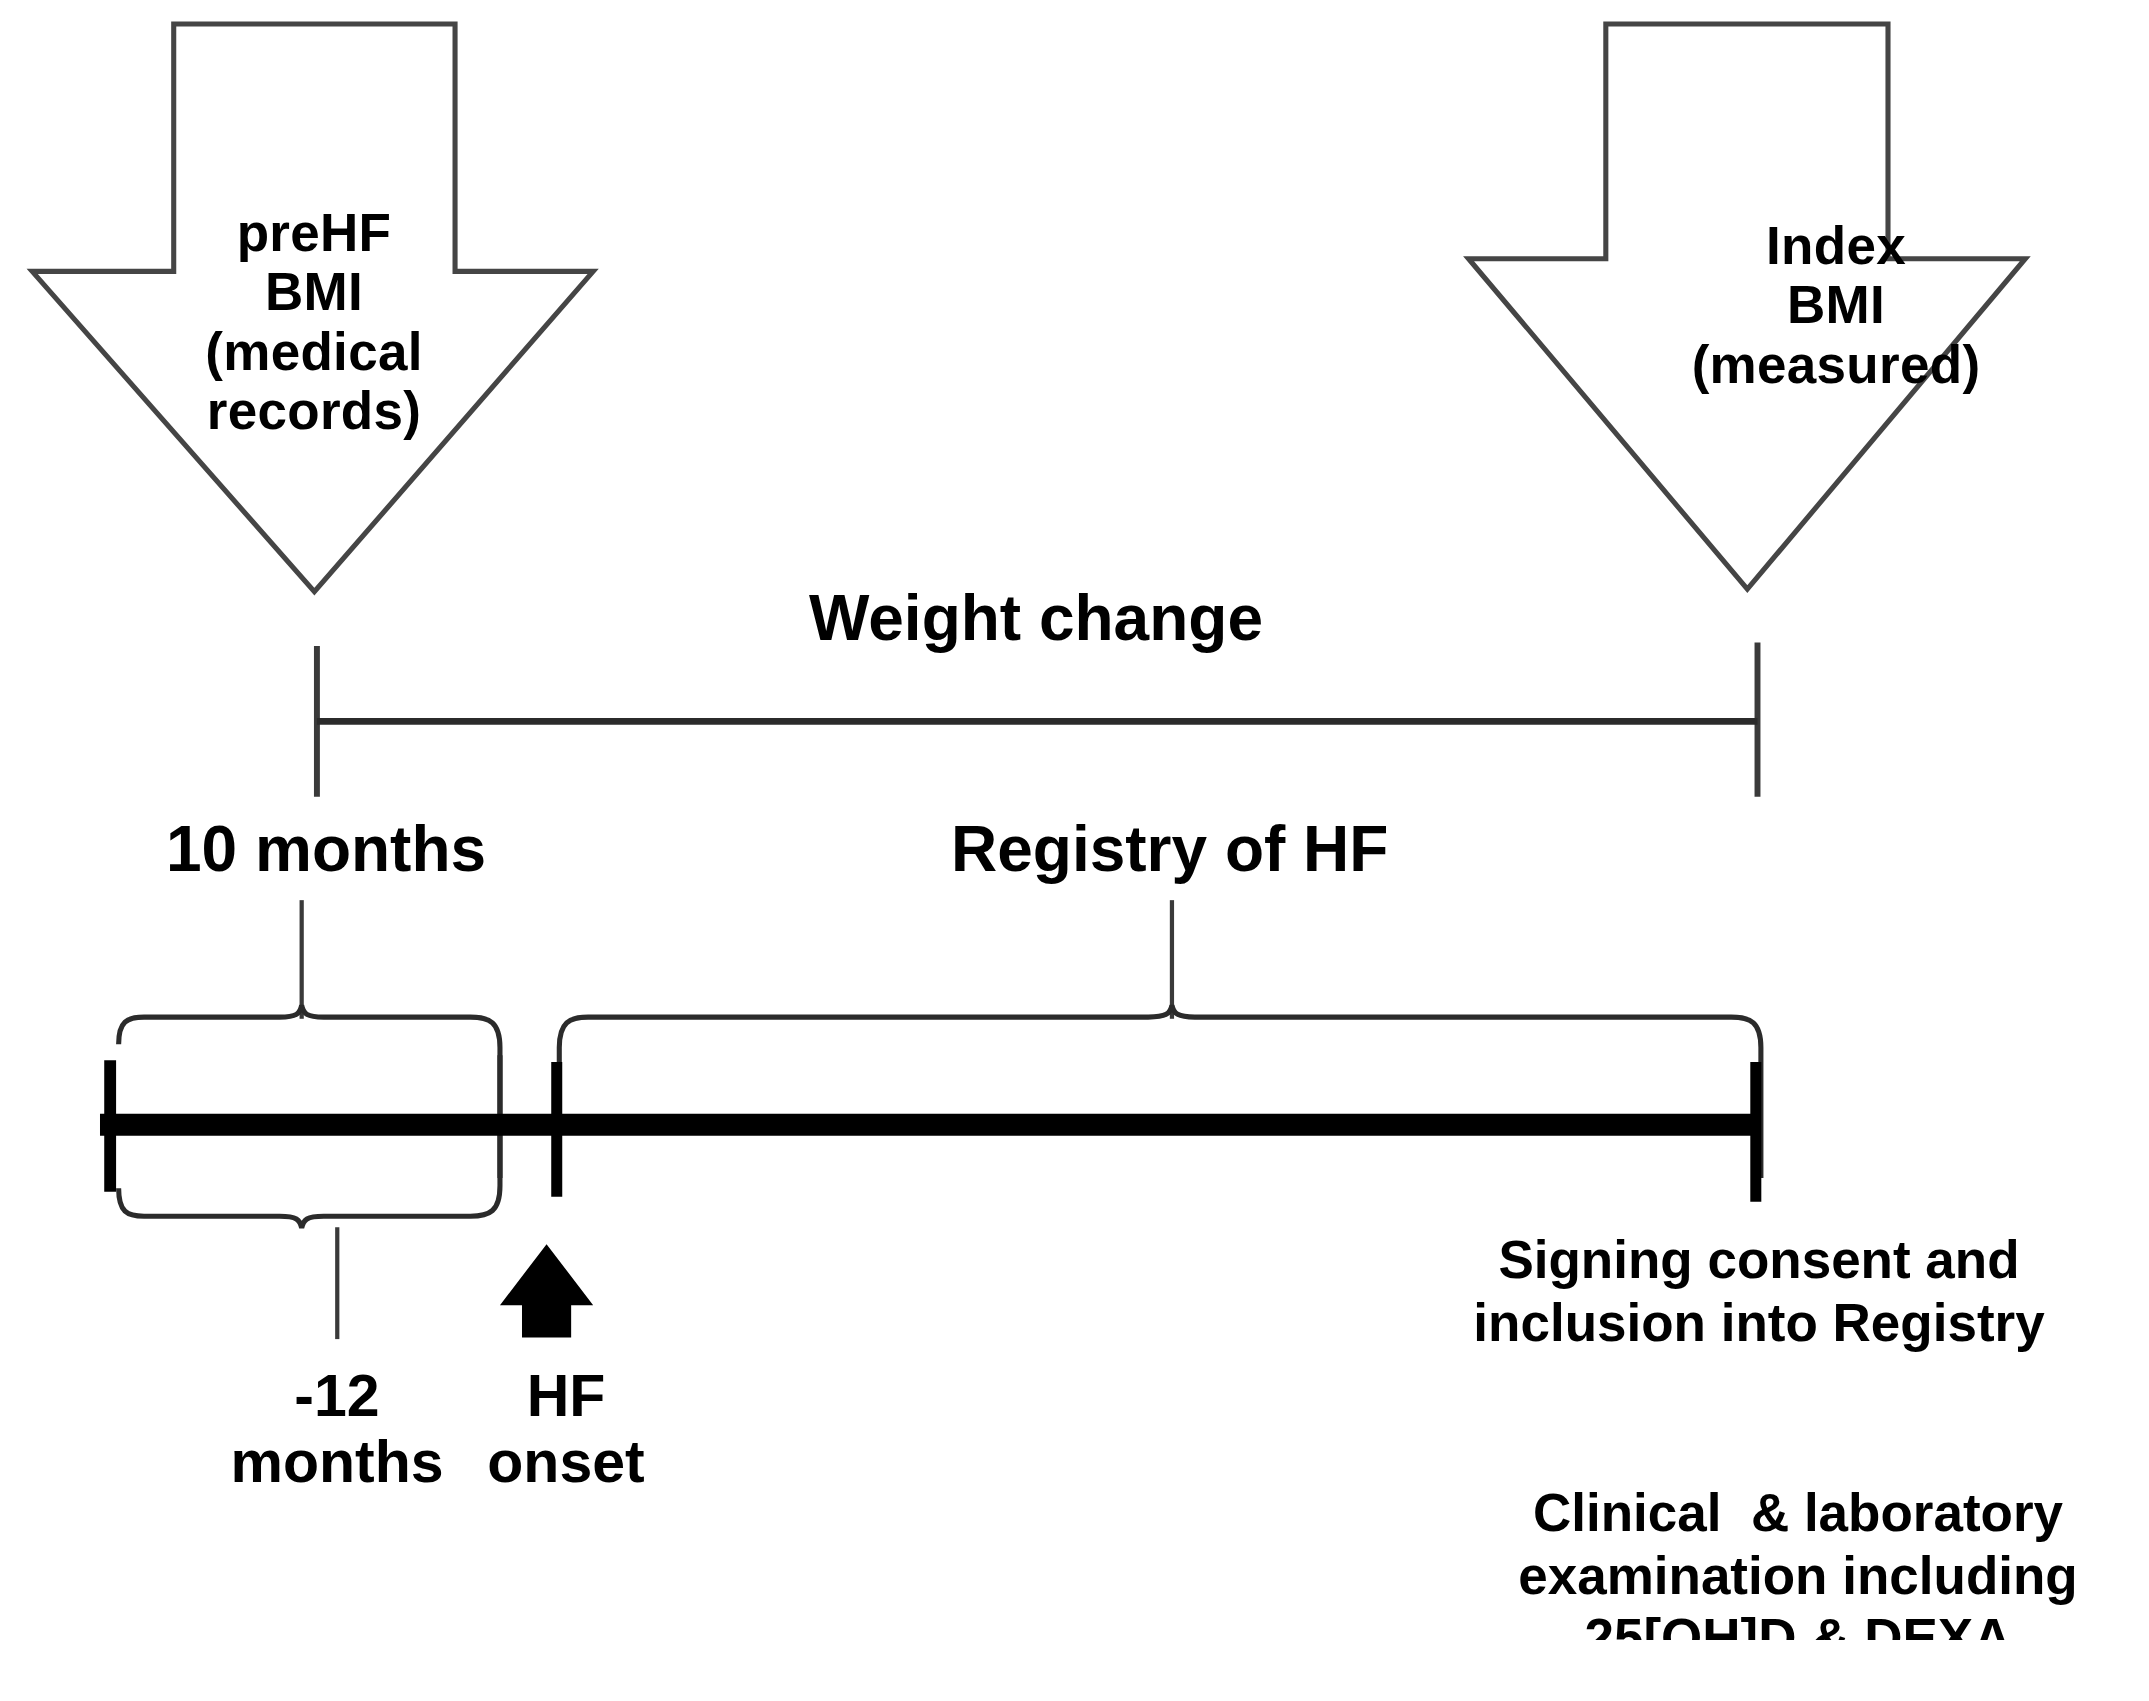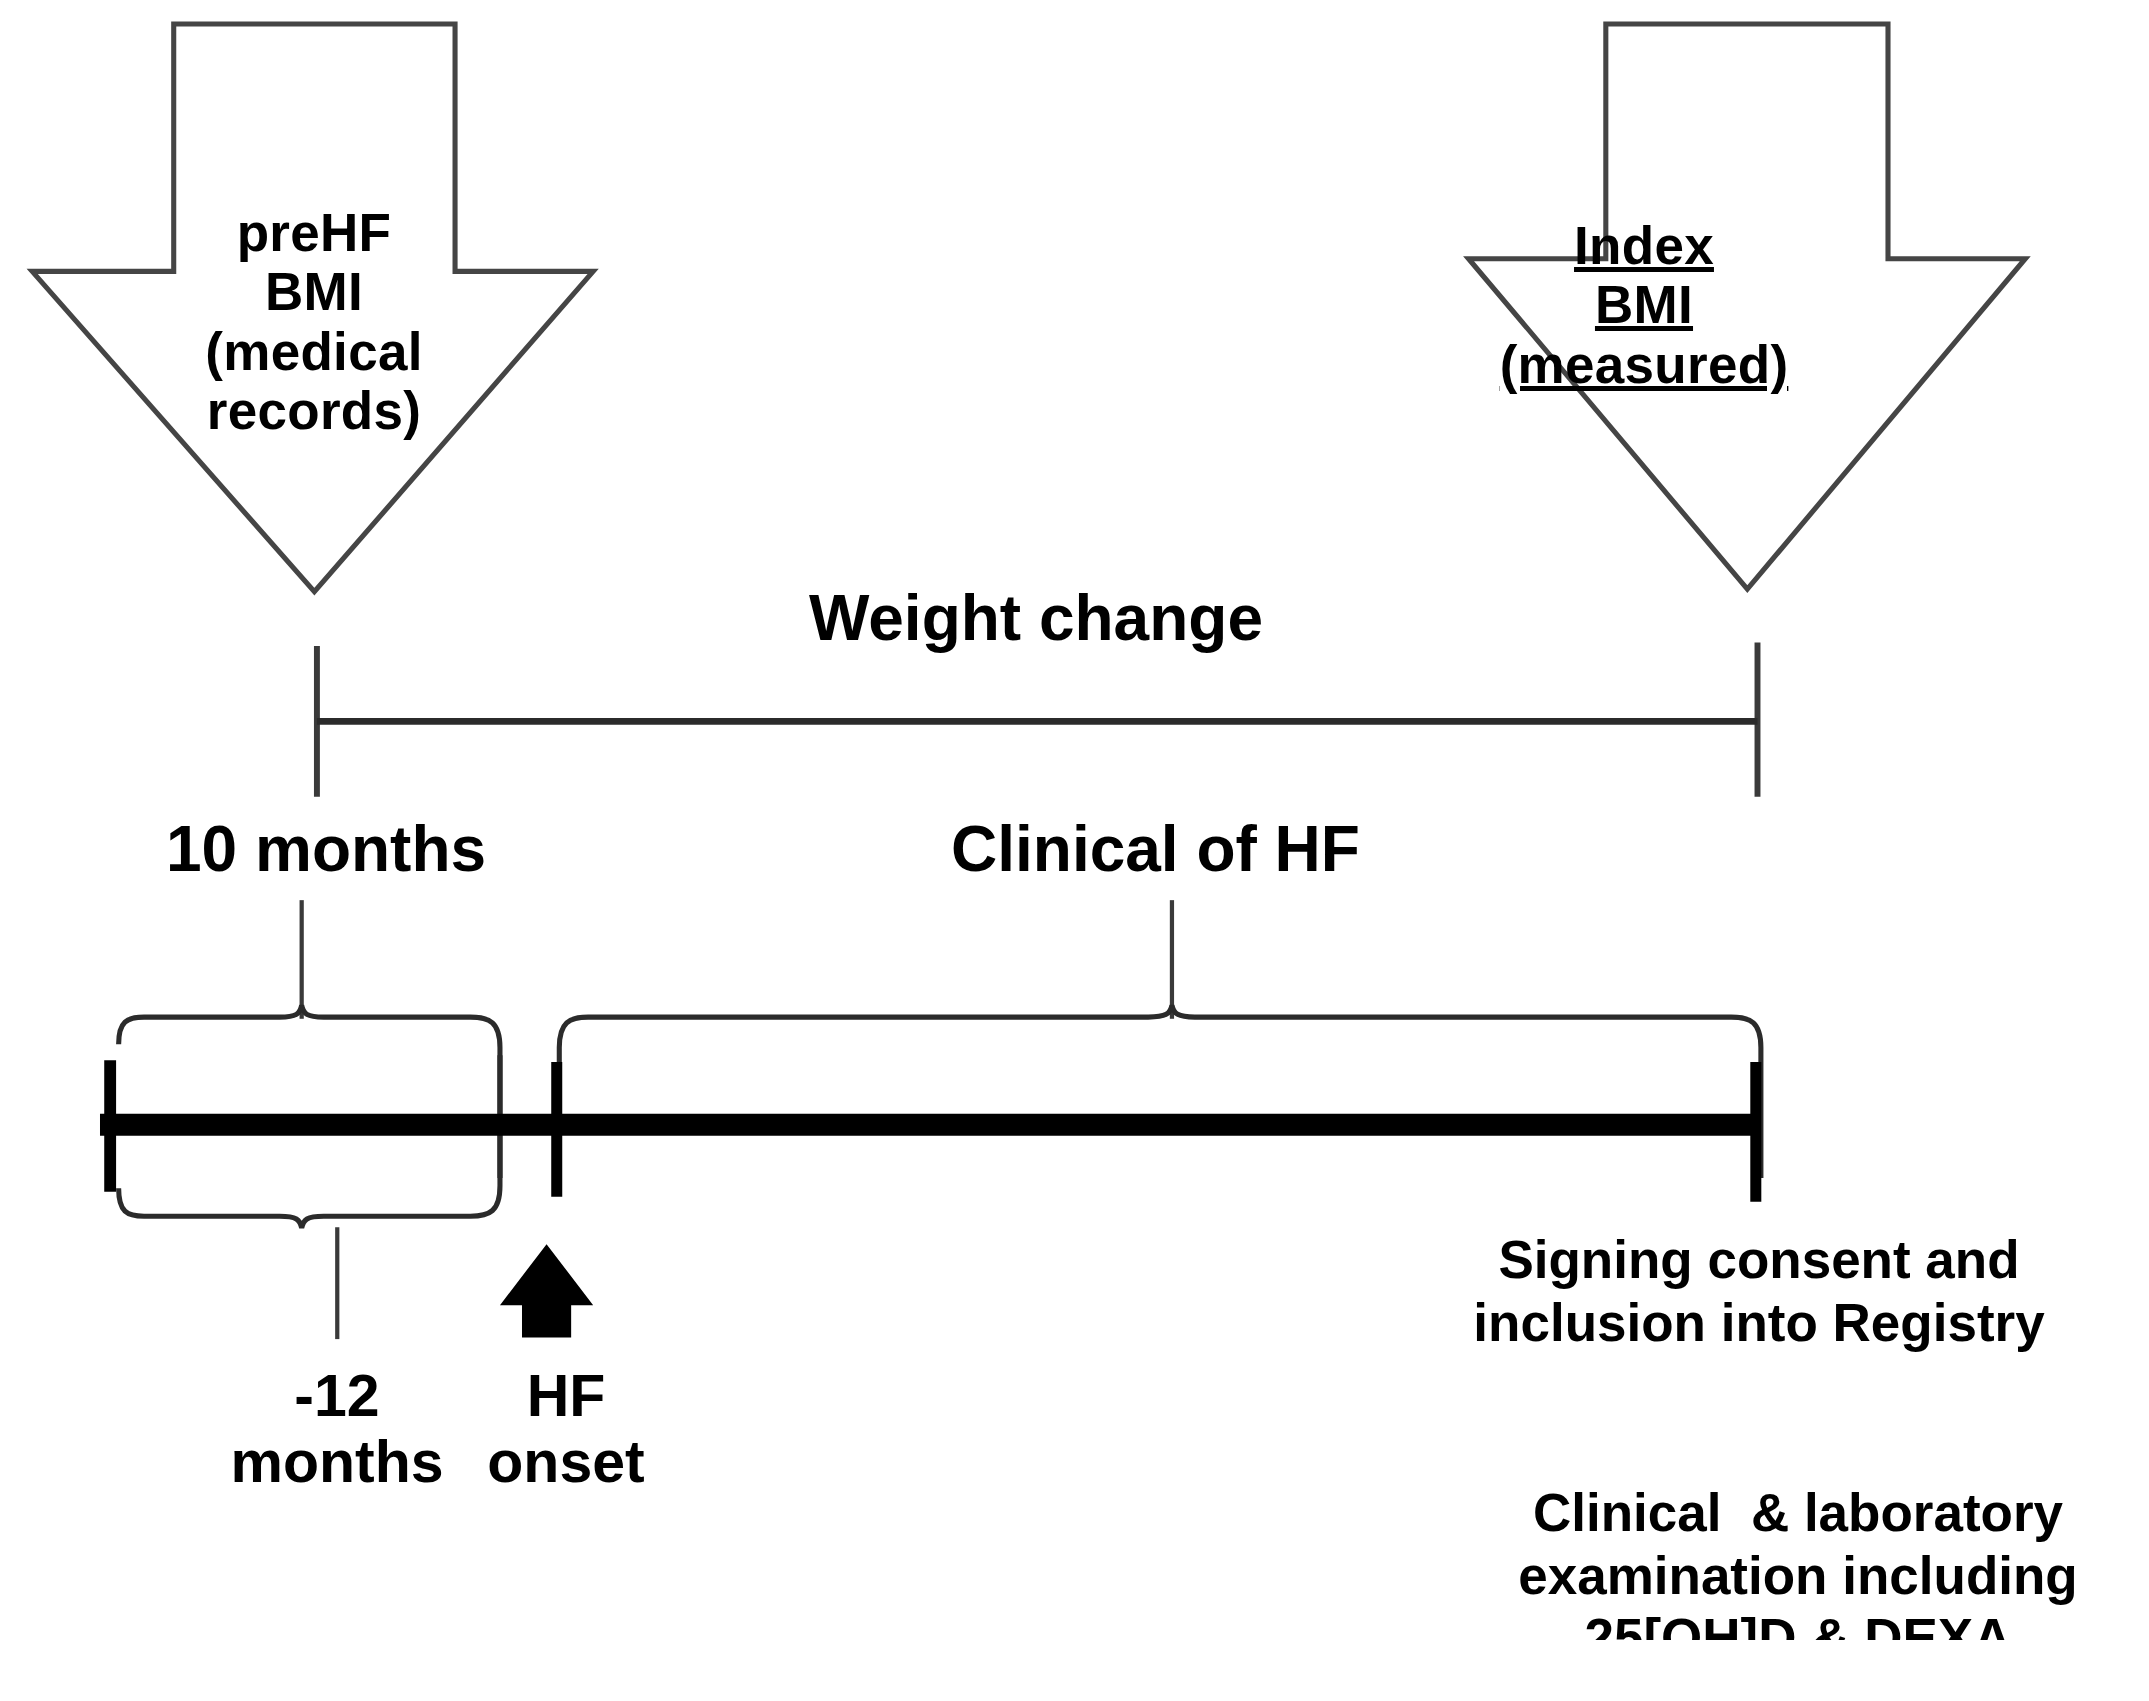--- a/index.html
+++ b/index.html
@@ -111,29 +111,29 @@
 
     <path d="M 645 1468 L 700 1540 L 674 1540 L 674 1578 L 616 1578 L 616 1540 L 590 1540 Z" fill="#000000" stroke="none"></path>
 
   </svg>
 
   <div class="lbl arrow-label ctr" style="left:314px; top:203px;">preHF
 BMI
 (medical
 records)</div>
 
-  <div class="lbl arrow-label ctr" style="left:1644px; top:216px;text-decoration:underline;">Index
+  <div class="lbl arrow-label ctr" style="left:1836px; top:216px;">Index
 BMI
 (measured)</div>
 
   <div class="lbl axis-label ctr" style="left:1036px; top:583px;">Weight change</div>
 
   <div class="lbl axis-label" style="left:166px; top:814px;">10 months</div>
 
-  <div class="lbl axis-label" style="left:951px; top:814px;">Clinical of HF</div>
+  <div class="lbl axis-label" style="left:951px; top:814px;">Registry of HF</div>
 
   <div class="lbl tick-label ctr" style="left:337px; top:1363px;">-12
 months</div>
 
   <div class="lbl note-label ctr" style="left:1759px; top:1229px;">Signing consent and
 inclusion into Registry</div>
 
   <div class="lbl tick-label ctr" style="left:566px; top:1363px;">HF
 onset</div>
 

